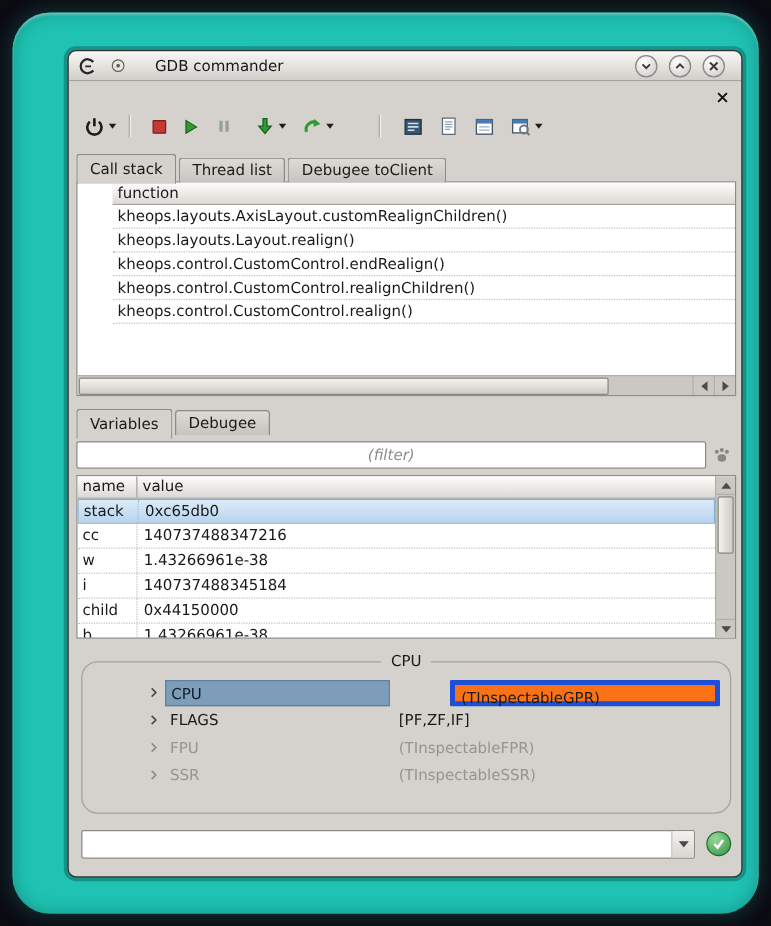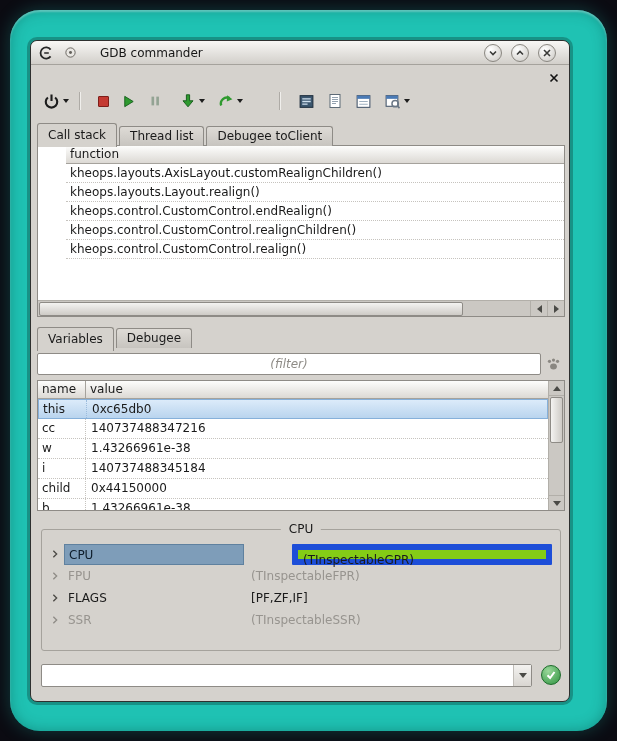--- a/index.html
+++ b/index.html
@@ -3,21 +3,21 @@
 <meta charset="utf-8">
 <style>
   * { box-sizing: border-box; margin: 0; padding: 0; }
   body { width:617px; height:741px; background:#0b0b12; font-family:"DejaVu Sans","Liberation Sans",sans-serif; font-size:12px; color:#1a1a1a; }
   .stage { position:relative; width:617px; height:741px; overflow:hidden; }
 
   .teal-frame { position:absolute; left:10px; top:10px; width:597px; height:721px; border-radius:30px;
     background:#1fc2b3;
     box-shadow: inset 0 2px 2px rgba(255,255,255,.3), inset 0 0 14px rgba(0,60,55,.35), 0 0 18px rgba(31,194,179,.28); }
 
-  .window { position:absolute; left:20px; top:30px; width:540px; height:662px; background:#d5d2cd;
+  .window { position:absolute; left:44px; top:30px; width:540px; height:662px; background:#d5d2cd;
     border:1px solid #2e302f; border-radius:7px; overflow:hidden;
     box-shadow: 0 0 0 3px rgba(8,58,53,.35); }
 
   
   .titlebar { height:24px; background:linear-gradient(#f8f7f5,#d2cfca); border-bottom:1px solid #a5a29c;
     display:flex; align-items:center; padding:0 7px; gap:8px; border-radius:6px 6px 0 0; }
   .ticon { width:16px; height:16px; display:flex; align-items:center; justify-content:center; }
   .title-text { margin-left:14px; color:#161616; }
   .tb-btns { margin-left:auto; display:flex; gap:9px; margin-right:6px; }
   .tb-btn { width:18px; height:18px; border-radius:50%; border:1px solid #8a8781;
@@ -74,29 +74,29 @@
   .var-row.selected { background:linear-gradient(#dcebfa,#b9d4ee); border:1px solid #86b0da; border-bottom:1px solid #86b0da; }
   .var-row.selected .vr-name { border-right-color:#9cbcdd; }
 
   .vscroll { position:absolute; right:0; top:0; bottom:0; width:16px; background:#cbc8c3; border-left:1px solid #b2afa9; }
   .vs-btn { width:100%; height:15px; display:flex; align-items:center; justify-content:center; cursor:pointer; }
   .vs-btn.bottom { position:absolute; bottom:0; border-top:1px solid #b2afa9; }
   .vs-btn.top { border-bottom:1px solid #b2afa9; }
   .vthumb { position:absolute; top:16px; left:1px; width:13px; height:46px; background:linear-gradient(90deg,#f4f3f1,#cecbc6); border:1px solid #8e8b86; border-radius:2px; cursor:grab; }
 
   
-  .cpu-group { position:absolute; left:10px; top:488px; width:520px; height:122px; border:1px solid #a5a29c; border-radius:3px; background:#d5d2cd; }
+  .cpu-group { position:absolute; left:10px; top:488px; width:520px; height:122px; border:1px solid #a5a29c; border-radius:13px; background:#d5d2cd;padding-left:44px; }
   .cpu-title { position:absolute; top:-8px; left:50%; transform:translateX(-50%); background:#d5d2cd; padding:0 8px; }
   .cpu-rows { padding:13px 8px 0 4px; }
   .cpu-row { display:flex; align-items:center; height:22px; cursor:default; }
   .expander { width:18px; display:flex; align-items:center; justify-content:center; cursor:pointer; }
   .cpu-name { width:180px; height:21px; line-height:20px; padding-left:4px; }
   .cpu-row.selected .cpu-name { background:#7e9db9; border:1px solid #5f819f; color:#0e1d2b; }
   .cpu-value { flex:1; padding-left:5px; height:21px; line-height:20px; margin-left:2px; }
-  .cpu-value.editor { background:#84cc16; border:6px solid #1d4ed8; border-radius:1px;margin-left:48px; }
+  .cpu-value.editor { background:#f97316; border:4px solid #1d4ed8; border-radius:1px;margin-left:48px; }
   .cpu-row.disabled .cpu-name, .cpu-row.disabled .cpu-value { color:#97948f; }
 
   
   .cmd-row { position:absolute; left:10px; top:622px; width:520px; height:24px; display:flex; align-items:center; gap:9px; }
   .combo { flex:1; height:23px; background:#fff; border:1px solid #8e8b86; border-radius:2px; display:flex; align-items:stretch; }
   .combo input { flex:1; border:none; outline:none; padding:0 5px; font:inherit; background:transparent; }
   .combo-arrow { width:18px; display:flex; align-items:center; justify-content:center; border-left:1px solid #c0bdb8; background:linear-gradient(#f3f2f0,#d9d6d1); cursor:pointer; }
   .check-btn { width:20px; height:20px; border-radius:50%; border:1px solid #1d6b2b;
     background:radial-gradient(circle at 35% 28%, #9ad89a, #2f9340); display:flex; align-items:center; justify-content:center; cursor:pointer; }
 </style>
@@ -268,21 +268,21 @@
         </span>
       </div>
 
       <div class="panel vars">
         <div class="grid-header">
           <span class="gh-cell col-name">name</span>
           <span class="gh-cell">value</span>
         </div>
         <div class="vars-rows">
           <div class="var-row selected">
-            <span class="vr-name">this</span>
+            <span class="vr-name">stack</span>
             <span class="vr-value">0xc65db0</span>
           </div>
           <div class="var-row">
             <span class="vr-name">cc</span>
             <span class="vr-value">140737488347216</span>
           </div>
           <div class="var-row">
             <span class="vr-name">w</span>
             <span class="vr-value">1.43266961e-38</span>
           </div>
@@ -315,38 +315,38 @@
         <div class="cpu-rows">
           <div class="cpu-row selected">
             <span class="expander">
               <svg width="10" height="10" viewBox="0 0 12 12">
                   <path d="M4 2l4 4-4 4" fill="none" stroke="#4c4a46" stroke-width="1.6"></path>
                 </svg>
             </span>
             <span class="cpu-name">CPU</span>
             <span class="cpu-value editor">(TInspectableGPR)</span>
           </div>
+          <div class="cpu-row">
+            <span class="expander">
+              <svg width="10" height="10" viewBox="0 0 12 12">
+                  <path d="M4 2l4 4-4 4" fill="none" stroke="#4c4a46" stroke-width="1.6"></path>
+                </svg>
+            </span>
+            <span class="cpu-name">FLAGS</span>
+            <span class="cpu-value">[PF,ZF,IF]</span>
+          </div>
           <div class="cpu-row disabled">
             <span class="expander">
               <svg width="10" height="10" viewBox="0 0 12 12">
                   <path d="M4 2l4 4-4 4" fill="none" stroke="#8f8c87" stroke-width="1.6"></path>
                 </svg>
             </span>
             <span class="cpu-name">FPU</span>
             <span class="cpu-value">(TInspectableFPR)</span>
           </div>
-          <div class="cpu-row">
-            <span class="expander">
-              <svg width="10" height="10" viewBox="0 0 12 12">
-                  <path d="M4 2l4 4-4 4" fill="none" stroke="#4c4a46" stroke-width="1.6"></path>
-                </svg>
-            </span>
-            <span class="cpu-name">FLAGS</span>
-            <span class="cpu-value">[PF,ZF,IF]</span>
-          </div>
           <div class="cpu-row disabled">
             <span class="expander">
               <svg width="10" height="10" viewBox="0 0 12 12">
                   <path d="M4 2l4 4-4 4" fill="none" stroke="#8f8c87" stroke-width="1.6"></path>
                 </svg>
             </span>
             <span class="cpu-name">SSR</span>
             <span class="cpu-value">(TInspectableSSR)</span>
           </div>
         </div>

